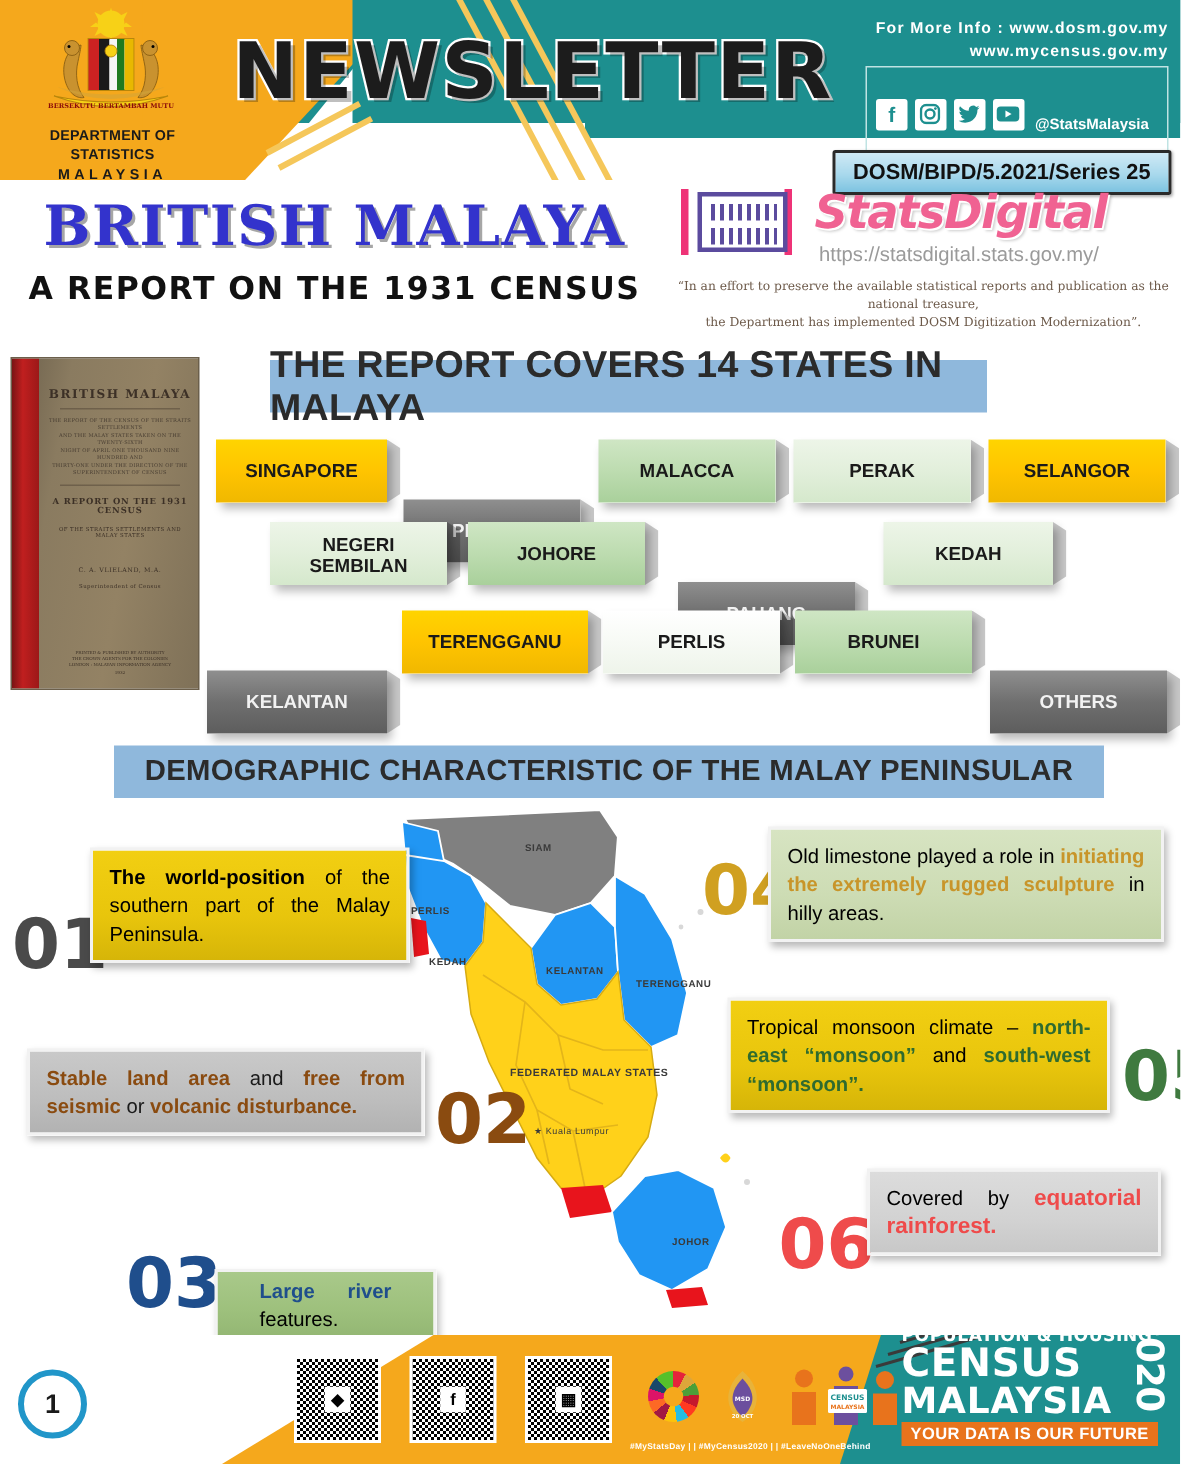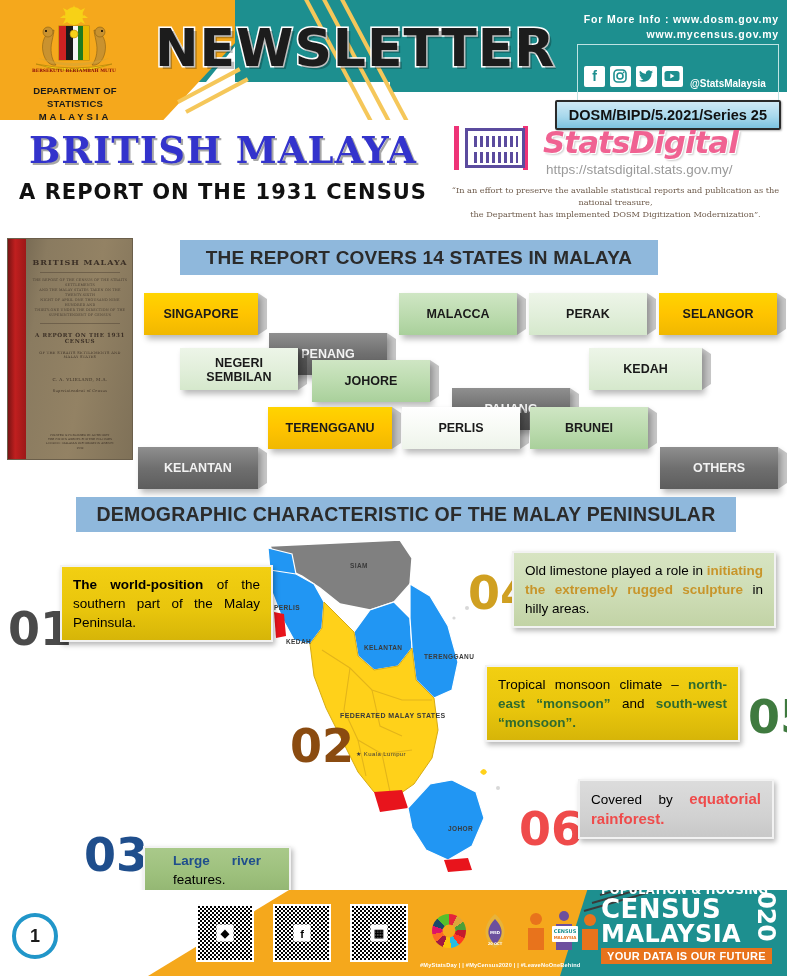--- a/index.html
+++ b/index.html
@@ -87,21 +87,21 @@
   .bt-lines { font-size:3.4px; line-height:5px; color:#4a3f33; letter-spacing:.2px; }
   .bt2 { font-size:5.6px; letter-spacing:.6px; margin-top:8px; font-weight:bold; }
   .bt3 { font-size:3.6px; margin-top:7px; letter-spacing:.3px; }
   .bt4 { font-size:4.2px; margin-top:18px; letter-spacing:.4px; }
   .bt5 { font-size:2.8px; line-height:4.2px; margin-top:40px; }
 
   
   .banner { position:absolute; background:#8fb8dc; color:#2b2b2b;
      font-weight:bold; display:flex; align-items:center; justify-content:center;
      font-family:"Liberation Sans", sans-serif; }
-  .banner-states { left:180px; top:240px; width:478px; height:35px; font-size:19px; letter-spacing:.2px;}
+  .banner-states { left:180px; top:240px; width:478px; height:35px; font-size:25px; letter-spacing:.2px;}
   .banner-demo { left:76px; top:497px; width:660px; height:35px; font-size:19.5px; letter-spacing:.2px;}
 
   
   .chip { position:absolute; height:42px; display:flex; align-items:center; justify-content:center;
      font-weight:bold; font-size:12.5px; text-align:center; line-height:14px;
      box-shadow: 3px 4px 6px rgba(0,0,0,0.28); }
   .chip::after { content:""; position:absolute; right:-9px; top:0; width:9px; height:100%;
      background:rgba(0,0,0,0.22); clip-path: polygon(0 0, 100% 14%, 100% 86%, 0 100%); }
   .chip::before { content:""; position:absolute; left:0; top:0; width:100%; height:100%;
      pointer-events:none; }
@@ -306,21 +306,21 @@
   <div class="chip c-yellow" style="left:144px; top:293px; width:114px;">SINGAPORE</div>
   <div class="chip c-gray" style="left:269px; top:293px; width:118px;">PENANG</div>
   <div class="chip c-green" style="left:399px; top:293px; width:118px;">MALACCA</div>
   <div class="chip c-lgreen" style="left:529px; top:293px; width:118px;">PERAK</div>
   <div class="chip c-yellow" style="left:659px; top:293px; width:118px;">SELANGOR</div>
 
   <div class="chip c-lgreen" style="left:180px; top:348px; width:118px; flex-direction:column; padding-top:2px;">
     <span>NEGERI</span>
     <span>SEMBILAN</span>
   </div>
-  <div class="chip c-green" style="left:312px; top:360px; width:118px;">JOHORE</div>
+  <div class="chip c-green" style="left:312px; top:348px; width:118px;">JOHORE</div>
   <div class="chip c-gray" style="left:452px; top:348px; width:118px;">PAHANG</div>
   <div class="chip c-lgreen" style="left:589px; top:348px; width:113px;">KEDAH</div>
 
   <div class="chip c-gray" style="left:138px; top:407px; width:120px;">KELANTAN</div>
   <div class="chip c-yellow" style="left:268px; top:407px; width:124px;">TERENGGANU</div>
   <div class="chip c-white" style="left:402px; top:407px; width:118px;">PERLIS</div>
   <div class="chip c-green" style="left:530px; top:407px; width:118px;">BRUNEI</div>
   <div class="chip c-gray" style="left:660px; top:407px; width:118px;">OTHERS</div>
 
   <div class="banner banner-demo">DEMOGRAPHIC CHARACTERISTIC OF THE MALAY PENINSULAR</div>
@@ -371,20 +371,23 @@
     <div class="map-label" style="left:94px; top:210px; font-weight:normal; font-size:6px;">★ Kuala Lumpur</div>
     <div class="map-label" style="left:186px; top:285px;">JOHOR</div>
   </div>
 
   <div class="num" style="left:8px; top:606px; color:#4a4a4a;">01</div>
   <div class="callout co-yellow" style="left:60px; top:565px; width:213px;">
     <span class="hl">The world-position </span><span>of the southern part of the Malay Peninsula.</span>
   </div>
 
   <div class="num" style="left:290px; top:723px; color:#8a4b10;">02</div>
+  <div class="callout co-gray" style="left:18px; top:699px; width:265px; color:#8a4b10;">
+    <span class="hl">Stable land area </span><span style="color:#1a1a1a">and </span><span class="hl">free from seismic </span><span style="color:#1a1a1a">or </span><span class="hl">volcanic disturbance.</span>
+  </div>
 
   <div class="num" style="left:84px; top:832px; color:#1f4e8c;">03</div>
   <div class="callout co-green2" style="left:143px; top:846px; width:148px; padding:3px 28px;">
     <span class="hl" style="color:#1f4e8c">Large river </span><span>features.</span>
   </div>
 
   <div class="num" style="left:448px; top:570px; color:#d0a021;margin-left:20px;">04</div>
   <div class="callout co-green" style="left:512px; top:551px; width:264px;">
     <span>Old limestone played a role in </span><span class="hl" style="color:#c8952a">initiating the extremely rugged sculpture </span><span>in hilly areas.</span>
   </div>

